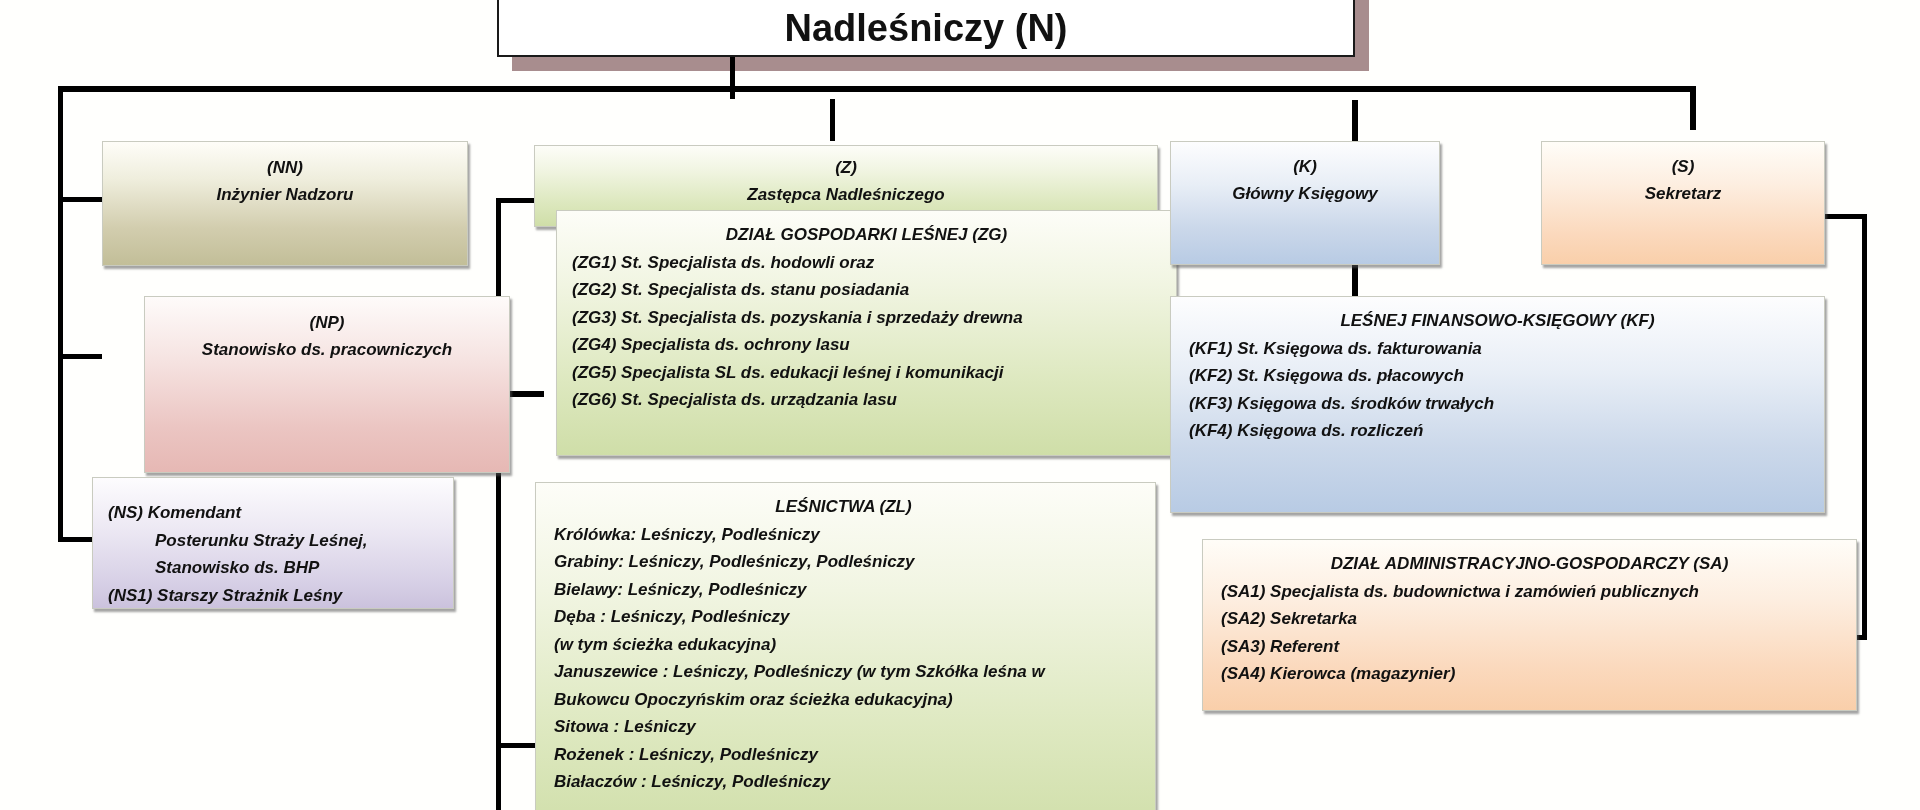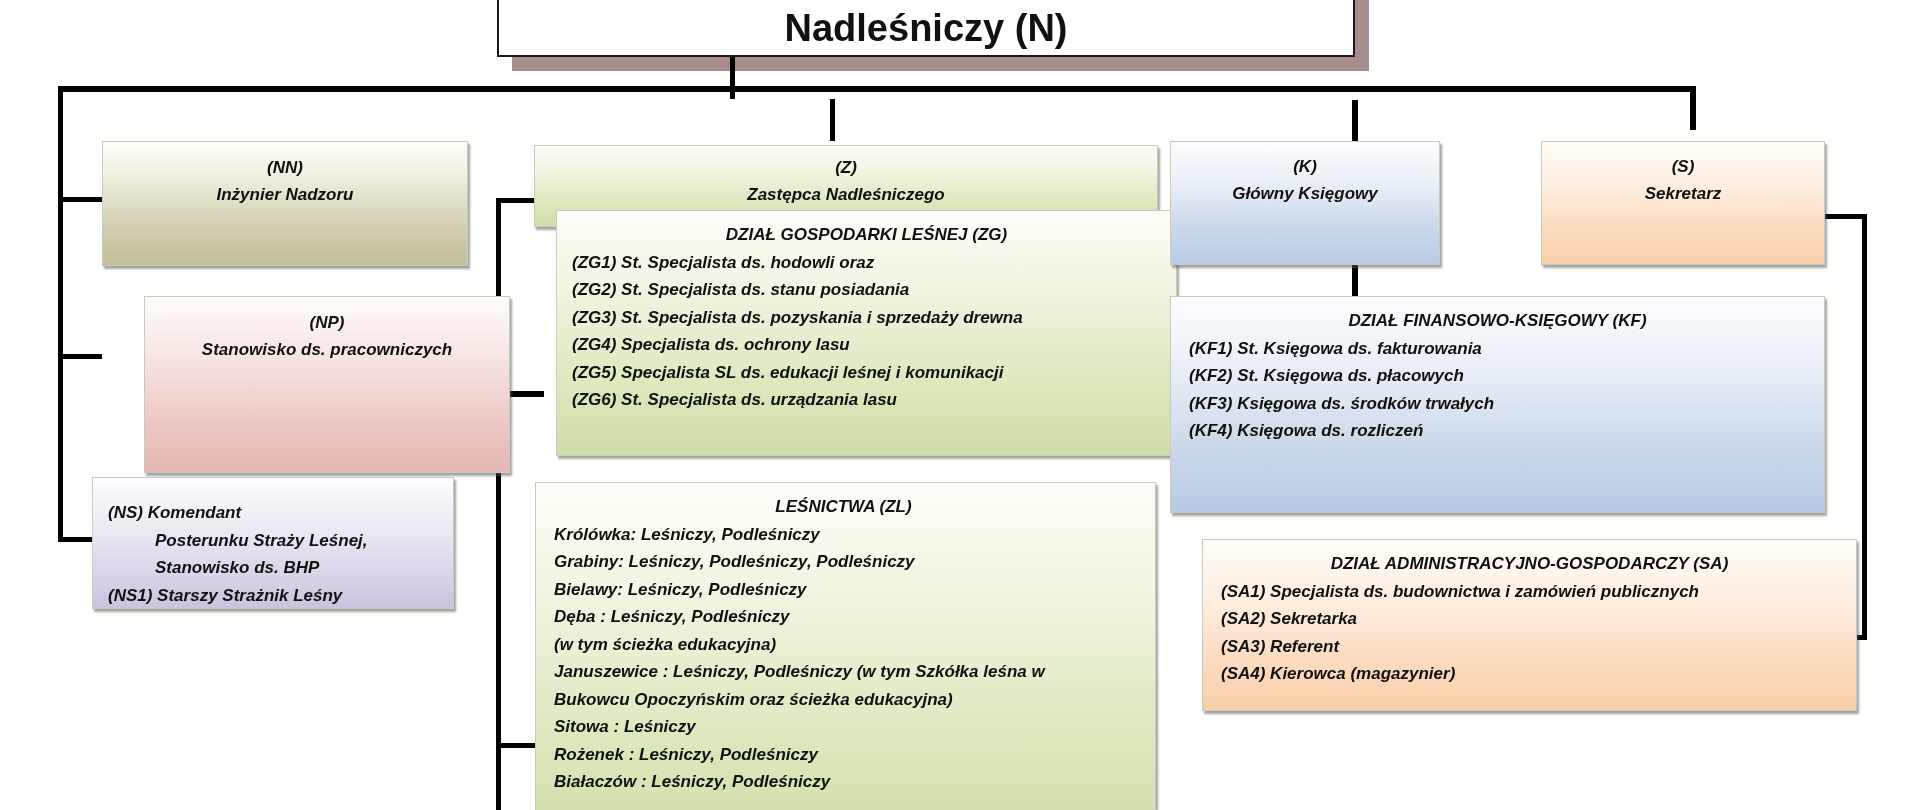--- a/index.html
+++ b/index.html
@@ -122,21 +122,21 @@
   <div>(K)</div>
   <div>Główny Księgowy</div>
 </div>
 
 <div class="box center peach" style="left:1541px;top:141px;width:284px;height:124px;padding-top:11px;">
   <div>(S)</div>
   <div>Sekretarz</div>
 </div>
 
 <div class="box blue" style="left:1170px;top:296px;width:655px;height:217px;padding:10px 0 0 18px;">
-  <span class="title" style="padding-right:18px;">DZIAŁ FINANSOWO-KSIĘGOWY (KF)</span>
+  <span class="title" style="padding-right:18px;">LEŚNEJ FINANSOWO-KSIĘGOWY (KF)</span>
   <ul>
     <li>(KF1) St. Księgowa ds. fakturowania</li>
     <li>(KF2) St. Księgowa ds. płacowych</li>
     <li>(KF3) Księgowa ds. środków trwałych</li>
     <li>(KF4) Księgowa ds. rozliczeń</li>
   </ul>
 </div>
 
 <div class="box peach" style="left:1170px;top:539px;width:655px;height:172px;padding:10px 0 0 18px;margin-left:32px;">
   <span class="title" style="padding-right:18px;">DZIAŁ ADMINISTRACYJNO-GOSPODARCZY (SA)</span>

